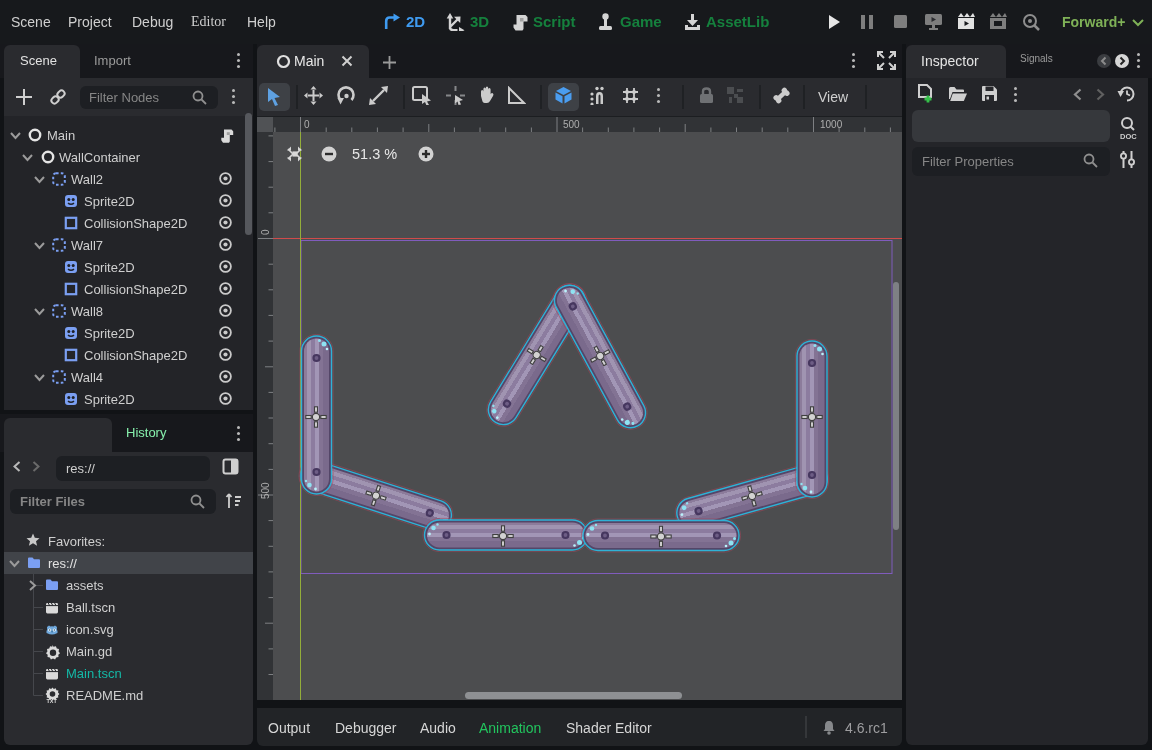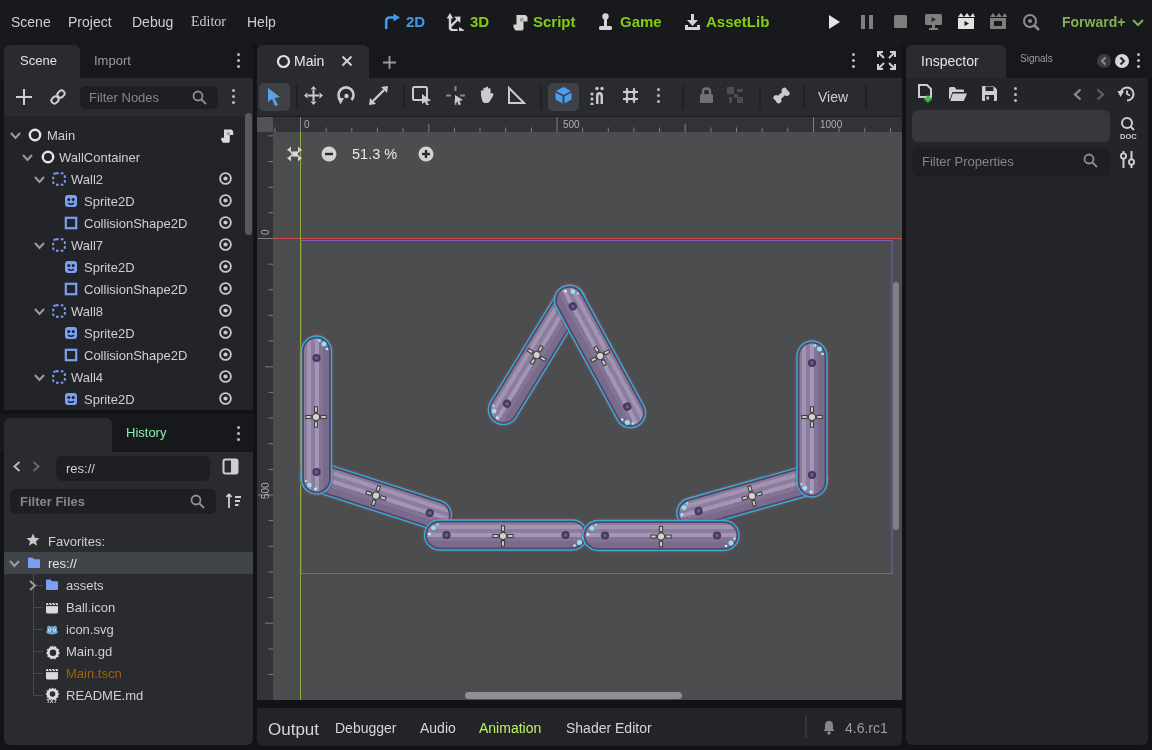--- a/index.html
+++ b/index.html
@@ -1,21 +1,21 @@
 <!DOCTYPE html>
 <html><head>
 <meta charset="utf-8">
 <style>
 * { margin:0; padding:0; box-sizing:border-box; }
 html,body { width:1152px; height:750px; overflow:hidden; background:#111316; }
 body { font-family:"Liberation Sans", sans-serif; color:#dddddd; position:relative; }
 .abs { position:absolute; }
 #topbar { left:0; top:0; width:1152px; height:44px; background:#17191c; }
 .menuitem { position:absolute; top:0; height:44px; line-height:44px; font-size:14px; color:#cfcfcf; }
-.switch { position:absolute; top:0; height:44px; line-height:44px; font-size:15px; font-weight:bold; color:#84cc16; }
+.switch { position:absolute; top:0; height:44px; line-height:44px; font-size:15px; font-weight:bold; color:#15803d; }
 .tab-active { position:absolute; background:#2a2b2f; border-radius:6px 6px 0 0; color:#e4e4e4; }
 .field { position:absolute; background:#1d1f23; border-radius:6px; color:#868686; font-size:13px; }
 .dots3 { position:absolute; width:3px; height:3px; border-radius:50%; background:#b9b9b9; box-shadow:0 6px 0 #b9b9b9, 0 12px 0 #b9b9b9; }
 .row-ic { position:absolute; }
 svg { display:block; }
 .treetxt { position:absolute; font-size:13px; color:#cfcfcf; white-space:nowrap; }
 </style>
 </head>
 <body>
 
@@ -336,33 +336,33 @@
   <svg class="row-ic" style="left:27px; top:580px;" width="11" height="11">
       <use href="#chevr"></use>
     </svg>
   <svg class="row-ic" style="left:45px; top:578px;" width="14" height="14" viewBox="0 0 14 14">
       <use href="#folderic"></use>
     </svg>
   <span class="treetxt" style="left:66px; top:578px;">assets</span>
   <svg class="row-ic" style="left:45px; top:601px;" width="14" height="15" viewBox="0 0 14 15">
       <use href="#sceneic"></use>
     </svg>
-  <span class="treetxt" style="left:66px; top:600px;">Ball.icon</span>
+  <span class="treetxt" style="left:66px; top:600px;">Ball.tscn</span>
   <svg class="row-ic" style="left:45px; top:623px;" width="14" height="14" viewBox="0 0 14 14">
       <use href="#godotic"></use>
     </svg>
   <span class="treetxt" style="left:66px; top:622px;">icon.svg</span>
   <svg class="row-ic" style="left:45px; top:644px;" width="16" height="17" viewBox="0 0 16 17">
       <use href="#gdic"></use>
     </svg>
   <span class="treetxt" style="left:66px; top:644px;">Main.gd</span>
   <svg class="row-ic" style="left:45px; top:667px;" width="14" height="15" viewBox="0 0 14 15">
       <use href="#sceneic"></use>
     </svg>
-  <span class="treetxt" style="left:66px; top:666px; color:#a16207;">Main.tscn</span>
+  <span class="treetxt" style="left:66px; top:666px; color:#14b8a6;">Main.tscn</span>
   <svg class="row-ic" style="left:45px; top:687px;" width="15" height="16" viewBox="0 0 15 16">
       <use href="#txtic"></use>
     </svg>
   <span class="treetxt" style="left:66px; top:688px;">README.md</span>
 </div>
 
 <div id="center">
 
   <div class="tab-active" style="left:257px; top:45px; width:112px; height:33px;"></div>
   <svg class="abs" style="left:276px; top:54px;" width="15" height="15" viewBox="0 0 15 15">
@@ -706,24 +706,24 @@
       <rect x="68" y="36.8" width="8" height="2.4" fill="#2b2b2b"></rect>
     <text x="95" y="43" font-size="14.5" fill="#e8e8e8">51.3 %</text>
     <circle cx="169" cy="38" r="7.5" fill="#d2d2d2"></circle>
       <rect x="165" y="36.8" width="8" height="2.4" fill="#2b2b2b"></rect>
       <rect x="167.8" y="34" width="2.4" height="8" fill="#2b2b2b"></rect>
     <rect x="636" y="166" width="6" height="248" rx="3" fill="#7e8084"></rect>
     <rect x="208" y="576" width="217" height="7" rx="3.5" fill="#8e9093"></rect>
   </svg>
 
   <div class="abs" style="left:257px; top:708px; width:645px; height:38px; background:#222427; border-radius:0 0 6px 6px;">
-    <span class="treetxt" style="left:11px; top:12px; font-size:17px; color:#d6d6d6;">Output</span>
+    <span class="treetxt" style="left:11px; top:12px; font-size:14px; color:#d6d6d6;">Output</span>
     <span class="treetxt" style="left:78px; top:12px; font-size:14px; color:#d6d6d6;">Debugger</span>
     <span class="treetxt" style="left:163px; top:12px; font-size:14px; color:#d6d6d6;">Audio</span>
-    <span class="treetxt" style="left:222px; top:12px; font-size:14px; color:#bef264;">Animation</span>
+    <span class="treetxt" style="left:222px; top:12px; font-size:14px; color:#22c55e;">Animation</span>
     <span class="treetxt" style="left:309px; top:12px; font-size:14px; color:#d6d6d6;">Shader Editor</span>
     <div class="abs" style="left:548px; top:8px; width:2px; height:22px; background:#35373a;"></div>
     <svg class="abs" style="left:565px; top:12px;" width="14" height="15" viewBox="0 0 14 15">
         <path d="M7 1 C4 1 3 3 3 6 L3 9 L1.5 11 L12.5 11 L11 9 L11 6 C11 3 10 1 7 1 Z" fill="#86888b"></path>
         <circle cx="7" cy="13" r="1.8" fill="#86888b"></circle>
       </svg>
     <span class="treetxt" style="left:588px; top:12px; font-size:14px; color:#9e9ea0;">4.6.rc1</span>
   </div>
 </div>
 

